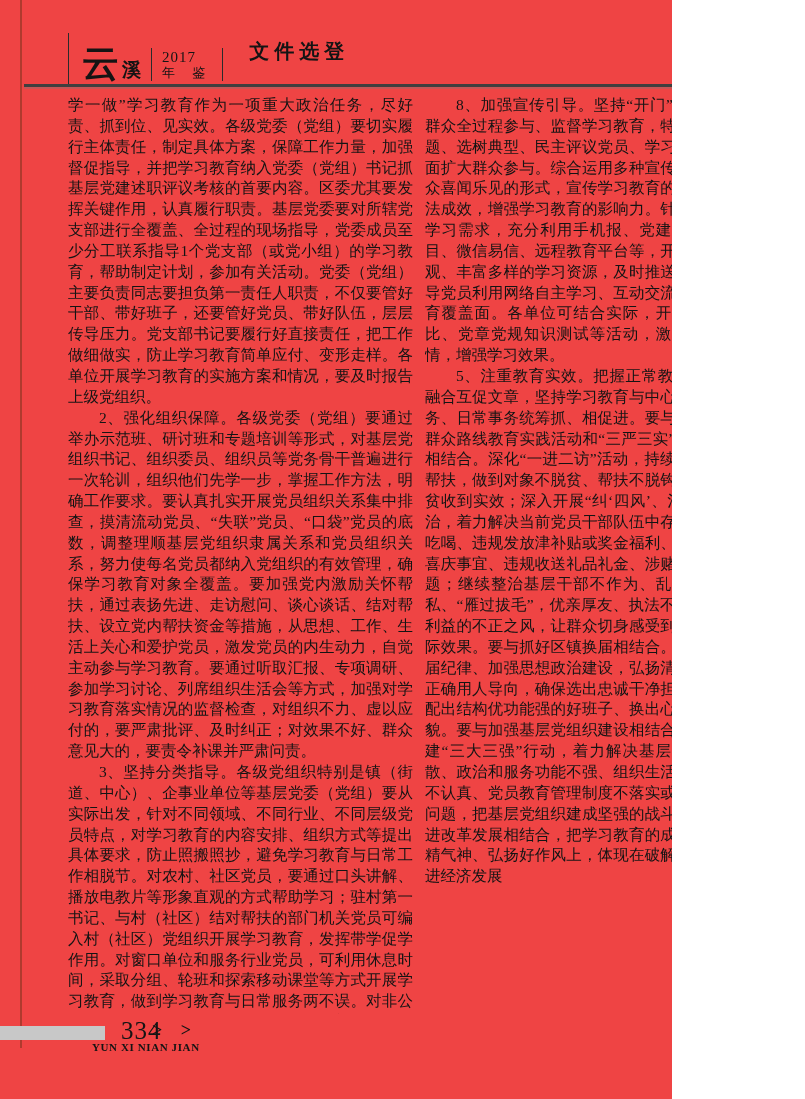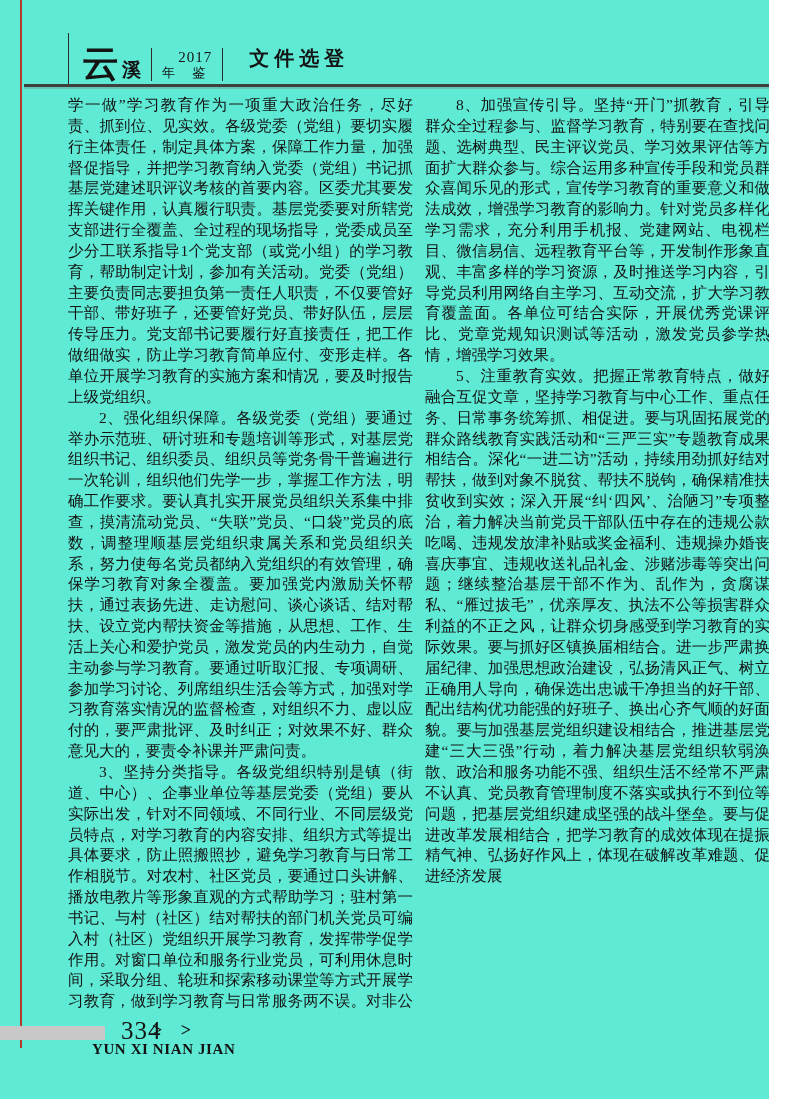--- a/index.html
+++ b/index.html
@@ -1,19 +1,19 @@
 <!DOCTYPE html>
 <html style="--red_line: #b03a2e; --rule: #3f3f3f; --footer_bar: #c8c8c8;"><head>
 <meta charset="utf-8">
 <style>
   html,body{margin:0;padding:0;background:#ffffff;}
   .page{
     position:relative;
-    width:769px;height:1099px;
-    background:#5eead4;
+    width:672px;height:1099px;
+    background:#ef4444;
     overflow:hidden;
     font-family:"Liberation Serif","DejaVu Serif",serif;
     color:#141414;
     text-decoration:underline;
   }
   
   .red-rule{
     position:absolute;left:20px;top:0;width:2px;height:1048px;
     background:var(--red_line,#b03a2e);
   }
@@ -21,27 +21,27 @@
   .header{
     position:absolute;left:82px;top:42px;height:40px;
     display:flex;align-items:flex-end;
   }
   .header-left-line{
     position:absolute;left:68px;top:33px;width:1px;height:51px;background:#2b2b2b;
   }
   .brand-large{font-size:37px;font-weight:bold;line-height:1;letter-spacing:0;}
   .brand-small{font-size:19px;font-weight:bold;line-height:1;margin-left:3px;margin-bottom:2px;display:inline-block;}
   .vline{width:1px;height:33px;background:#2b2b2b;margin:0 10px 1px 10px;}
-  .year-block{display:flex;flex-direction:column;justify-content:flex-end;line-height:1.15;margin-bottom:1px;text-align:right;}
+  .year-block{display:flex;flex-direction:column;justify-content:flex-end;line-height:1.15;margin-bottom:1px;}
   .year{font-size:15px;letter-spacing:1px;}
   .yearbook{font-size:13px;letter-spacing:7px;white-space:nowrap;}
   .section-title{
     font-family:"Liberation Sans","DejaVu Sans",sans-serif;
     font-size:20px;font-weight:bold;letter-spacing:5px;
-    margin-left:16px;margin-bottom:10px;white-space:nowrap;
+    margin-left:16px;margin-bottom:17px;white-space:nowrap;
   }
   .header-rule{
     position:absolute;left:24px;top:84px;width:748px;height:3px;
     background:var(--rule,#3f3f3f);
     box-shadow:0 2px 0 rgba(120,120,120,.35);
   }
   
   .columns{
     position:absolute;left:68px;top:95px;width:700px;
     display:flex;gap:12px;
@@ -62,21 +62,21 @@
   .pagenum{
     position:absolute;left:121px;top:1018px;
     font-size:25px;line-height:1;letter-spacing:1px;
   }
   .arrows{
     position:absolute;left:152px;top:1021px;
     font-size:18px;font-weight:bold;letter-spacing:7px;line-height:1;
   }
   .romanized{
     position:absolute;left:92px;top:1041px;
-    font-size:15px;font-weight:bold;letter-spacing:0.6px;white-space:nowrap;
+    font-size:11px;font-weight:bold;letter-spacing:0.6px;white-space:nowrap;
   }
 </style>
 </head>
 <body>
 
 <div class="page">
 
   <div class="red-rule"></div>
 
   <div class="header-left-line"></div>

